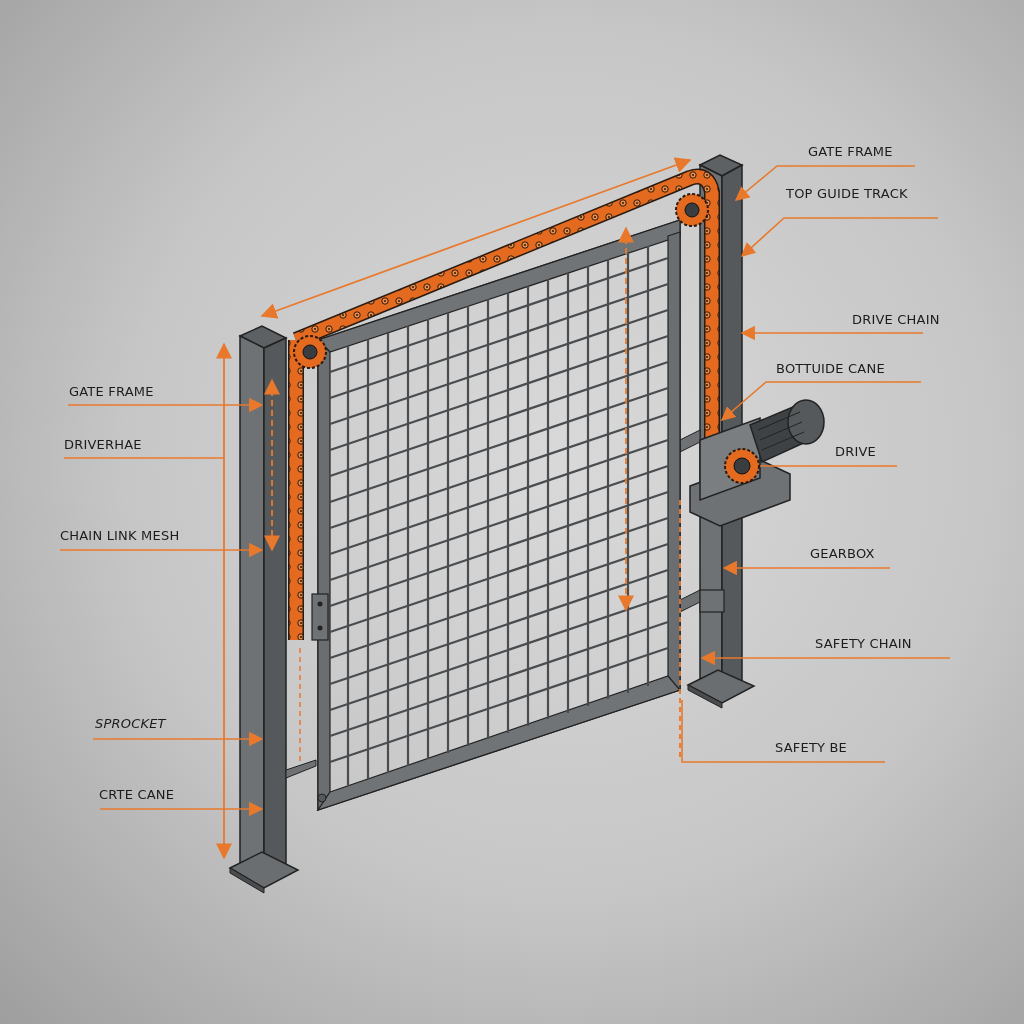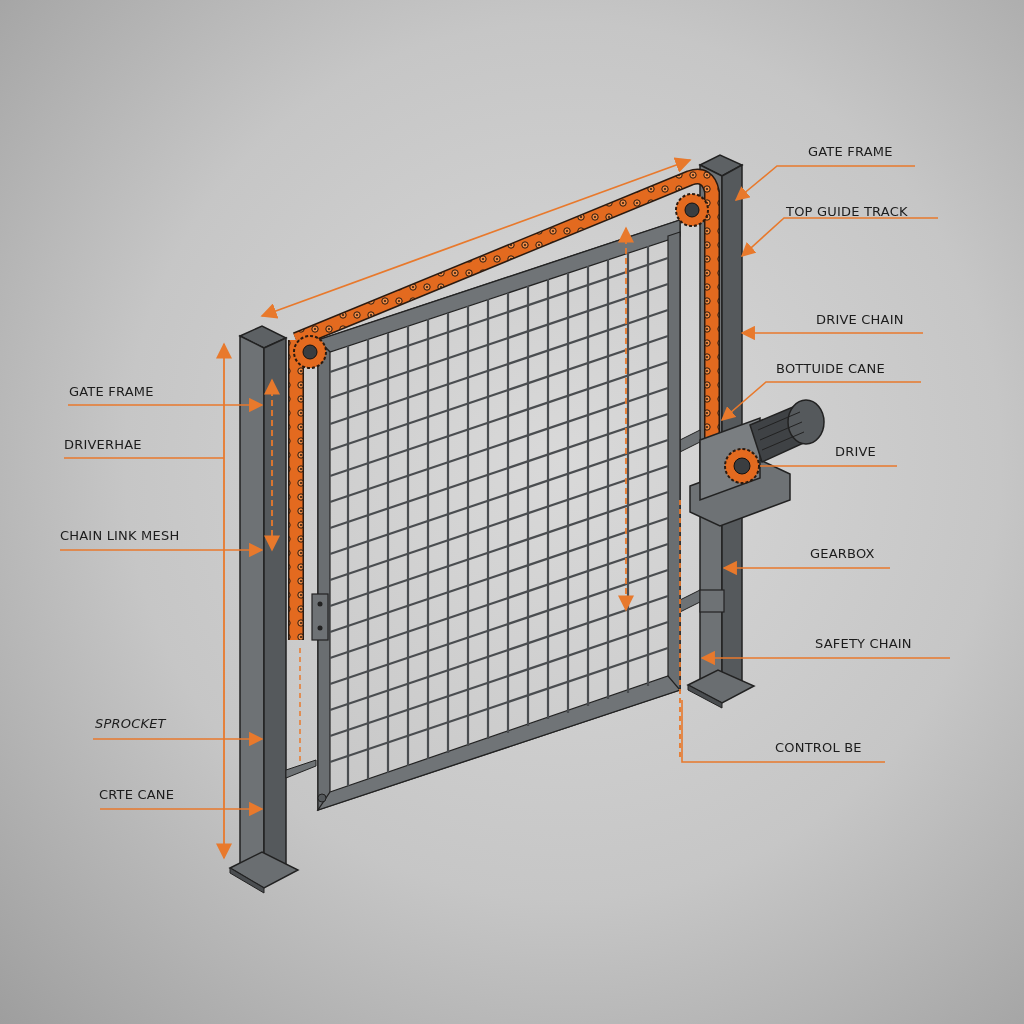--- a/index.html
+++ b/index.html
@@ -165,20 +165,20 @@
 
 
 <div class="lbl" style="left:69px;top:384px;">GATE FRAME</div>
 <div class="lbl" style="left:64px;top:437px;text-align:center;">DRIVERHAE</div>
 <div class="lbl" style="left:60px;top:528px;">CHAIN LINK MESH</div>
 <div class="lbl" style="left:95px;top:716px;font-style:italic;">SPROCKET</div>
 <div class="lbl" style="left:99px;top:787px;">CRTE CANE</div>
 
 
 <div class="lbl" style="left:808px;top:144px;">GATE FRAME</div>
-<div class="lbl" style="left:786px;top:204px;text-align:center;">TOP GUIDE TRACK</div>
-<div class="lbl" style="left:816px;top:312px;">DRIVE CHAIN</div>
+<div class="lbl" style="left:786px;top:186px;text-align:center;">TOP GUIDE TRACK</div>
+<div class="lbl" style="left:852px;top:312px;">DRIVE CHAIN</div>
 <div class="lbl" style="left:776px;top:361px;">BOTTUIDE CANE</div>
 <div class="lbl" style="left:835px;top:444px;">DRIVE</div>
 <div class="lbl" style="left:810px;top:546px;">GEARBOX</div>
 <div class="lbl" style="left:815px;top:636px;">SAFETY CHAIN</div>
-<div class="lbl" style="left:775px;top:740px;">CONTROL BE</div>
+<div class="lbl" style="left:775px;top:740px;">SAFETY BE</div>
 </div>
 
 </body></html>

